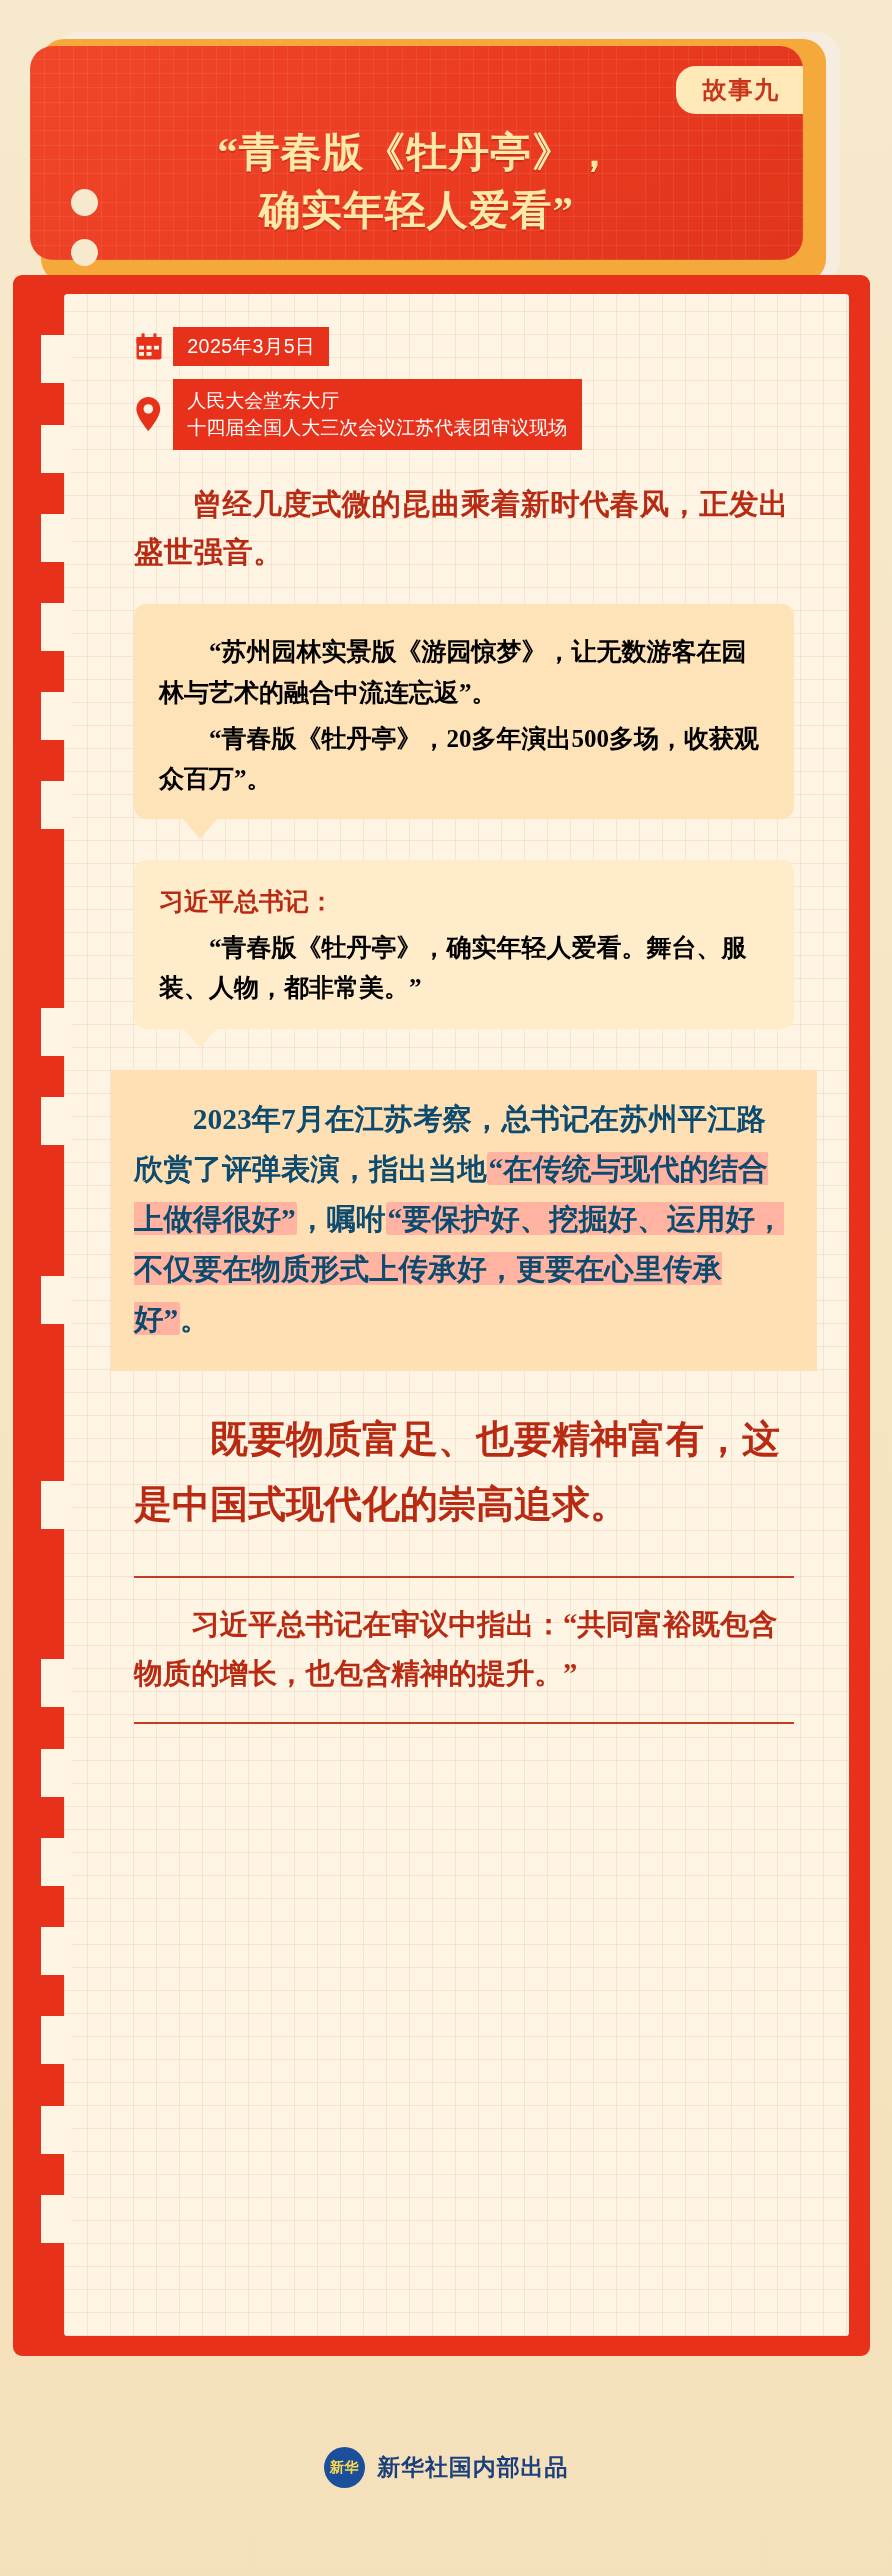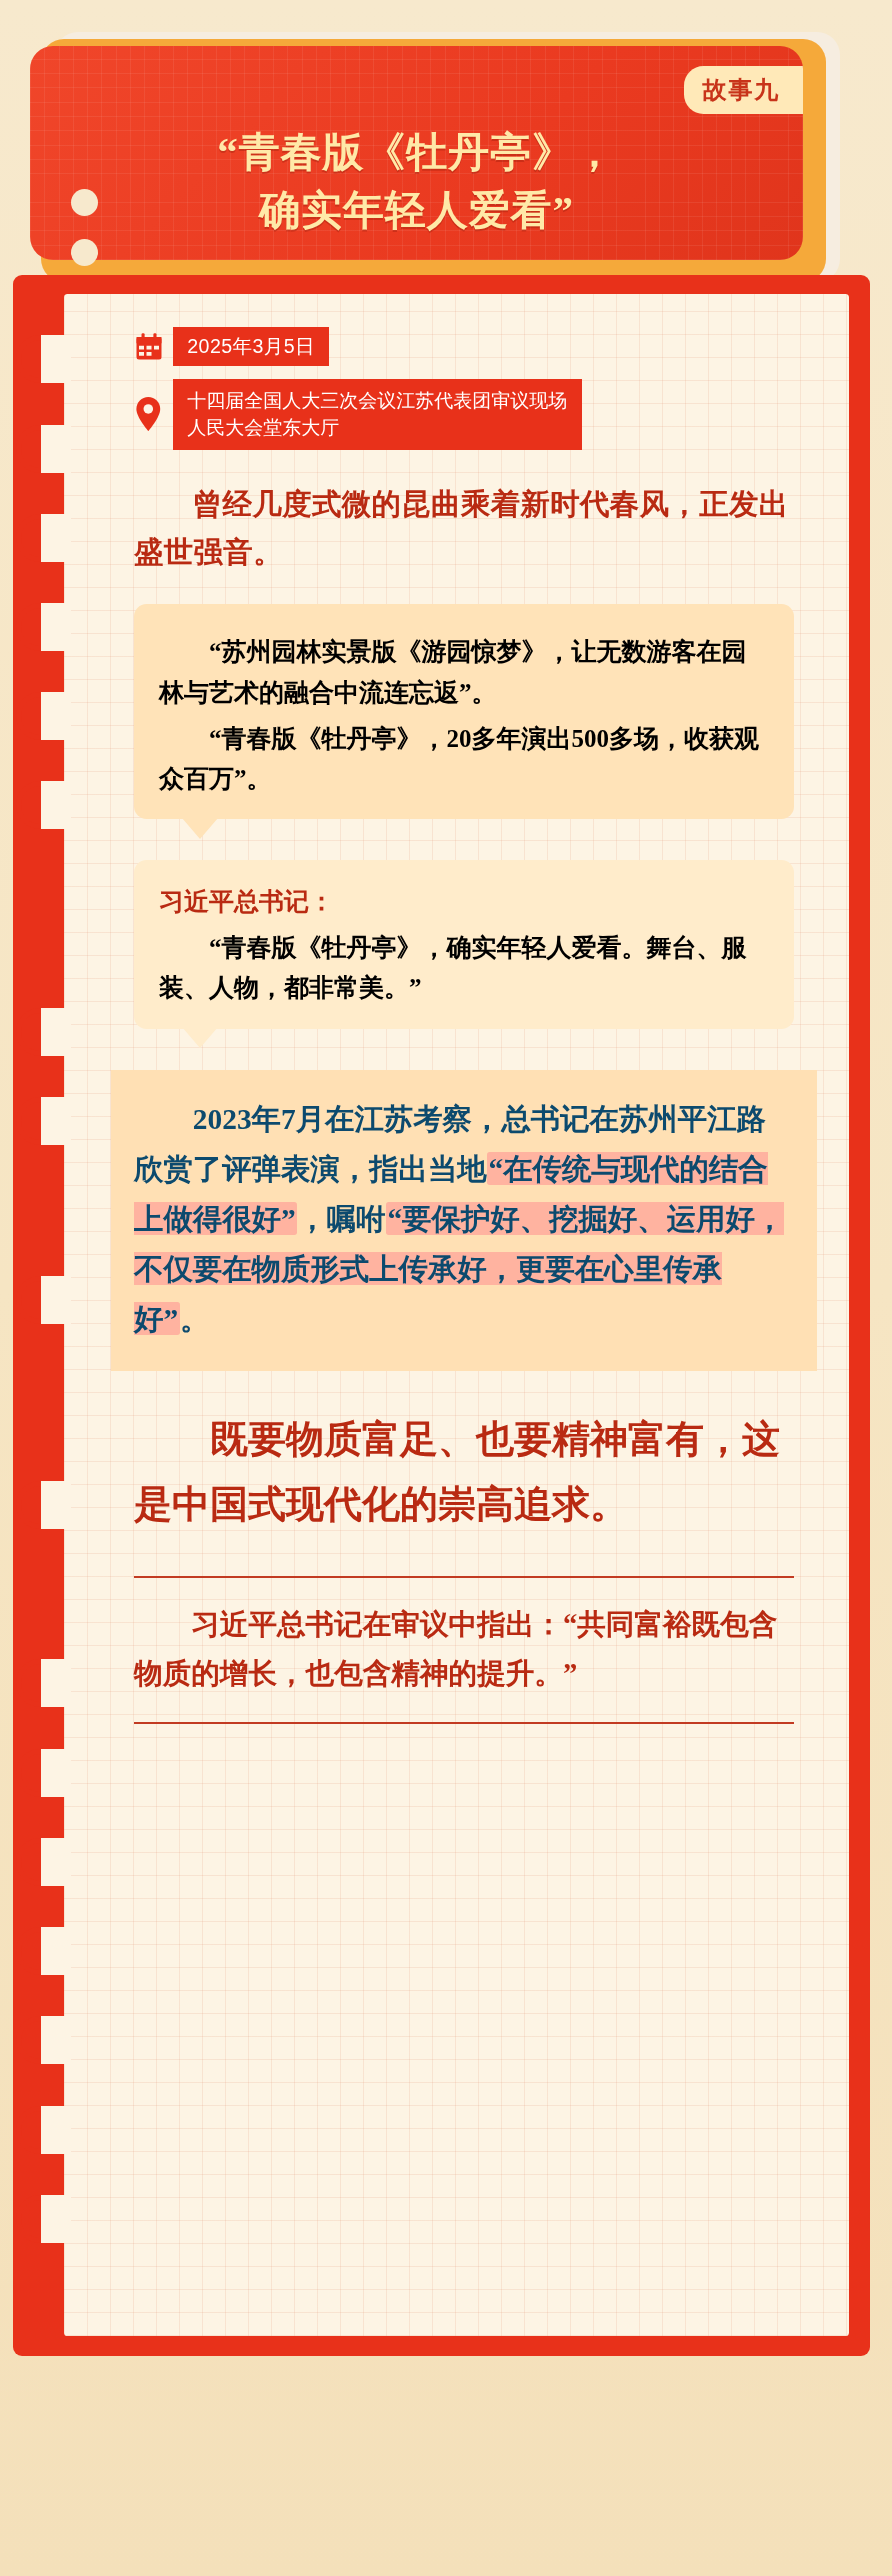--- a/index.html
+++ b/index.html
@@ -61,21 +61,21 @@
   }
   .story-badge {
     position: absolute;
     right: 0px;
     top: 19.6px;
     background: #ffe9b8;
     color: #c8341a;
     font-size: 24px;
     font-weight: bold;
     letter-spacing: 1.8px;
-    padding: 8px 23px 8px 19px;
+    padding: 8px 23px 8px 27px;
     border-radius: 19.6px 0 0 19.6px;
     font-family: "Liberation Sans", sans-serif;
     z-index: 3;
   }
   .title-text {
     position: absolute;
     left: 0;
     right: 0;
     top: 77px;
     text-align: center;
@@ -385,22 +385,22 @@
     </div>
 
     <div class="meta-row">
       <div class="meta-icon">
         <svg width="28.6" height="34" viewBox="0 0 24 30" aria-hidden="true">
           <path d="M12 0C6.2 0 1.5 4.7 1.5 10.5C1.5 18 12 30 12 30S22.5 18 22.5 10.5C22.5 4.7 17.8 0 12 0Z" fill="#e8311a"></path>
           <circle cx="12" cy="10.5" r="4.2" fill="#fdf4e4"></circle>
         </svg>
       </div>
       <div class="place-chip">
+        <div>人民大会堂东大厅</div>
         <div>十四届全国人大三次会议江苏代表团审议现场</div>
-        <div>人民大会堂东大厅</div>
       </div>
     </div>
 
     <p class="para">曾经几度式微的昆曲乘着新时代春风，正发出盛世强音。</p>
 
     <div class="bubble">
       <div class="quote">“苏州园林实景版《游园惊梦》，让无数游客在园林与艺术的融合中流连忘返”。</div>
       <div class="quote">“青春版《牡丹亭》，20多年演出500多场，收获观众百万”。</div>
     </div>
 
@@ -414,15 +414,21 @@
     </div>
 
     <p class="para2">既要物质富足、也要精神富有，这是中国式现代化的崇高追求。</p>
 
     <div class="rule"></div>
     <p class="closing">习近平总书记在审议中指出：“共同富裕既包含物质的增长，也包含精神的提升。”</p>
     <div class="rule"></div>
 
   </div>
 
+  <div class="footer">
+    <div class="footer-logo">
+      <span>新华</span>
+    </div>
+    <div class="footer-text">新华社国内部出品</div>
+  </div>
 
 </div>
 
 
 </body></html>

